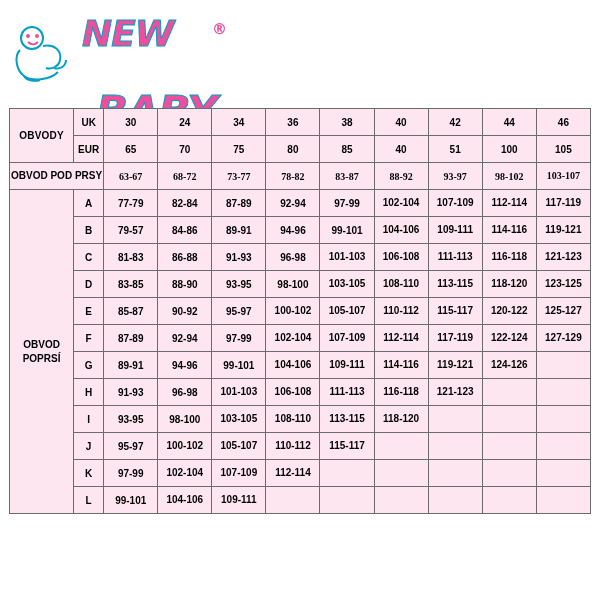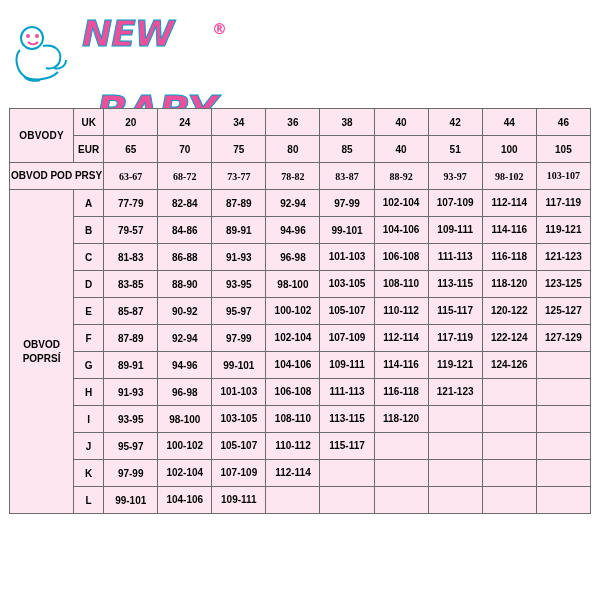--- a/index.html
+++ b/index.html
@@ -184,21 +184,21 @@
         <col class="c-data">
       <col class="c-data">
         <col class="c-data">
         <col class="c-data">
         <col class="c-data">
     </colgroup>
     <tbody>
       <tr>
         <td class="obvody" rowspan="2">OBVODY</td>
         <td class="hdr">UK</td>
-        <td class="hdr">20</td>
+        <td class="hdr">30</td>
         <td class="hdr">24</td>
         <td class="hdr">34</td>
         <td class="hdr">36</td>
         <td class="hdr">38</td>
         <td class="hdr">40</td>
         <td class="hdr">42</td>
         <td class="hdr">44</td>
         <td class="hdr">46</td>
       </tr>
       <tr>

